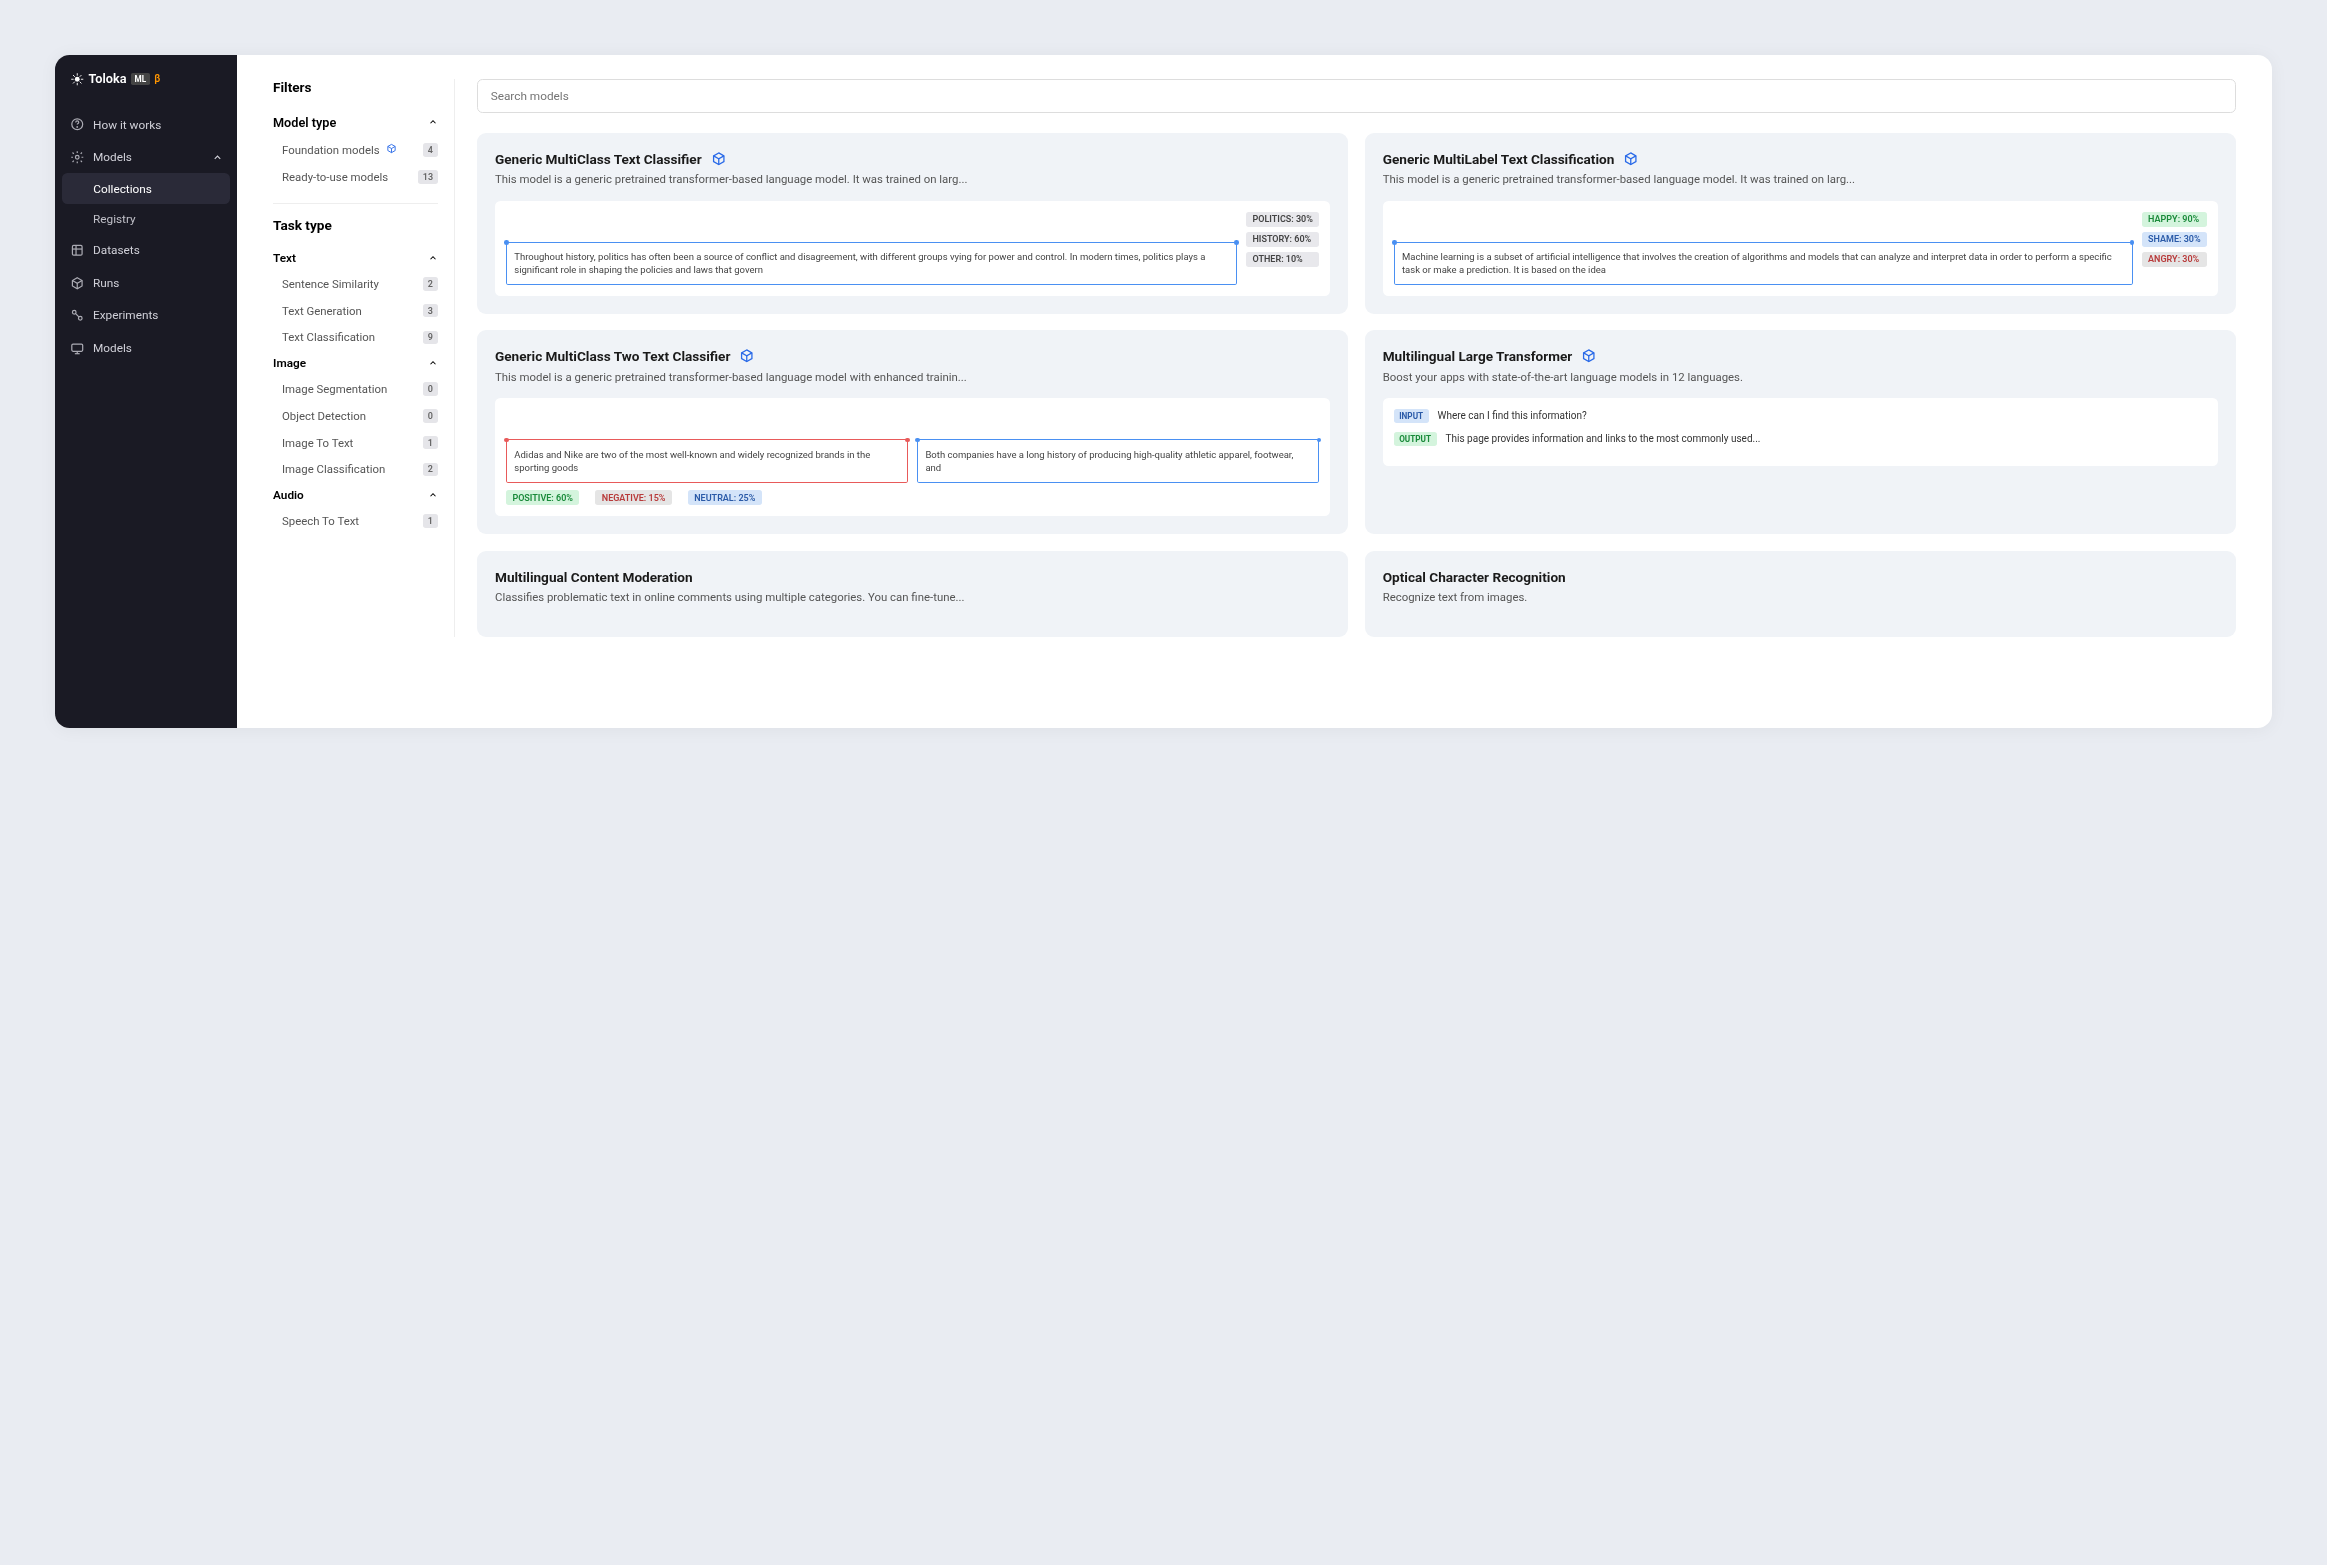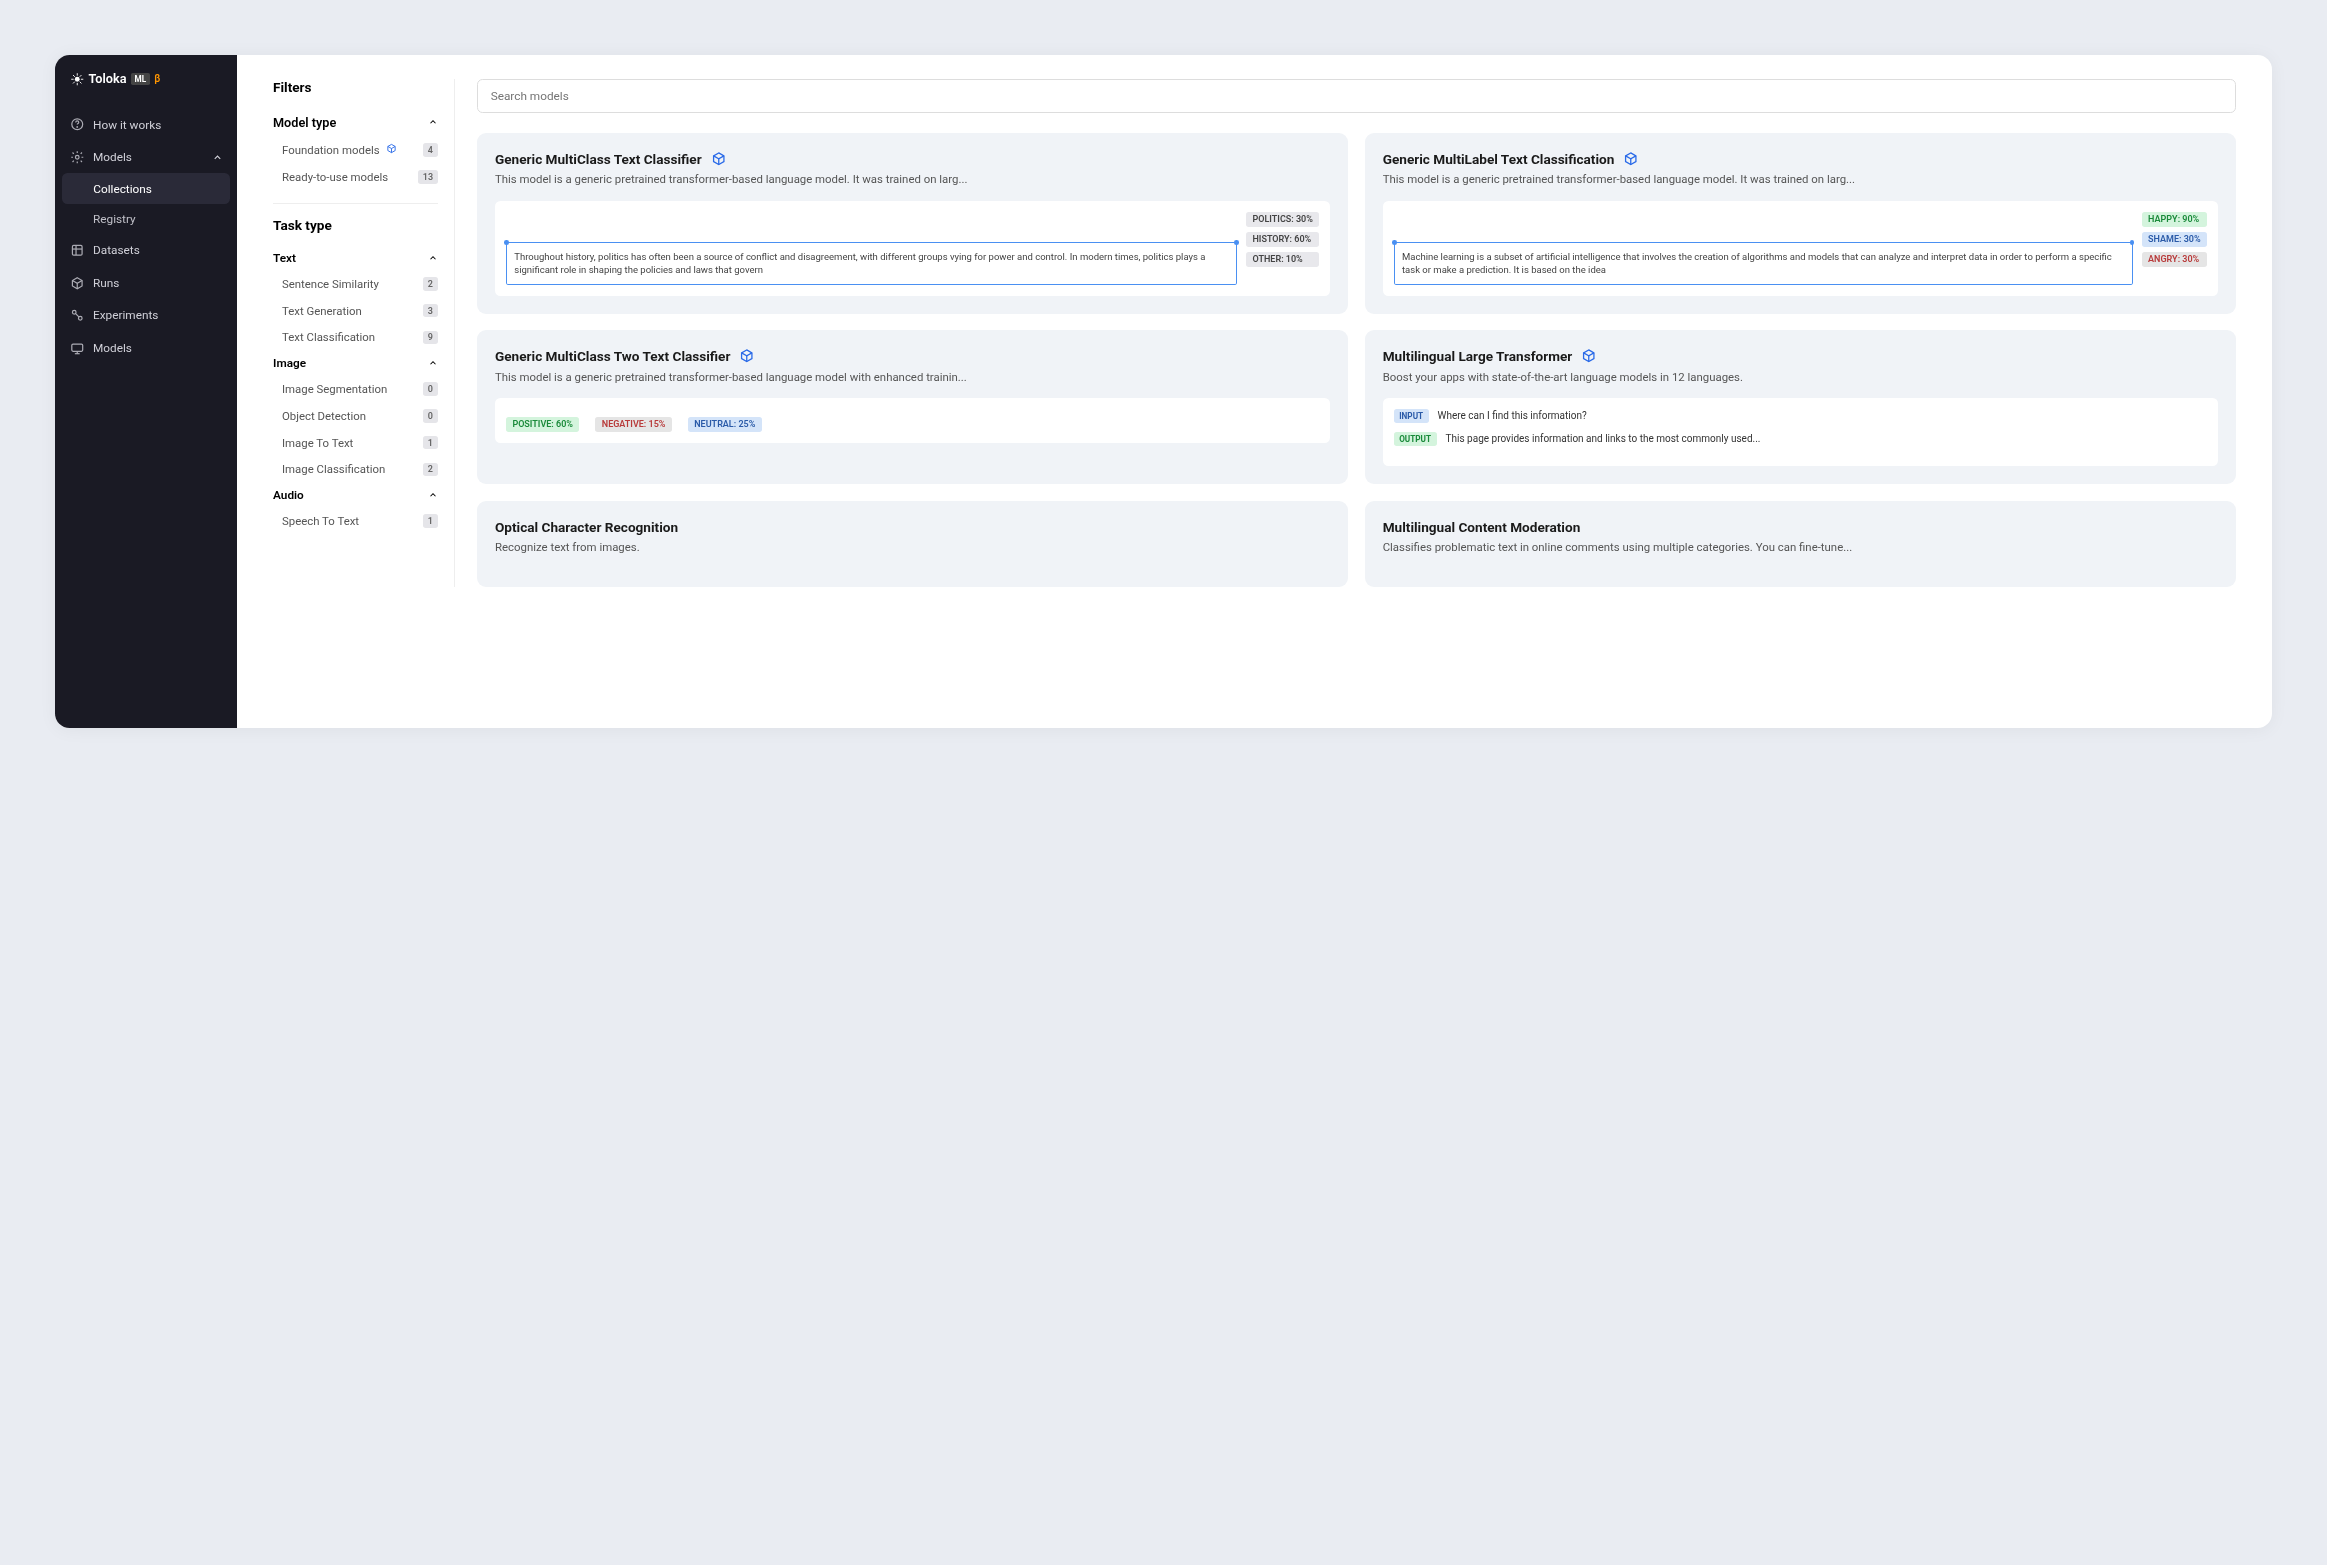--- a/index.html
+++ b/index.html
@@ -292,20 +292,24 @@
             <div class="card-header">
               <div class="card-title">Generic MultiClass Two Text Classifier</div>
               <svg class="cube-icon" viewBox="0 0 24 24" fill="none" stroke="#2a6ae8" stroke-width="2">
                   <path d="M12 3l8 4.5v9L12 21l-8-4.5v-9z"></path>
                   <polyline points="4 7.5 12 12 20 7.5"></polyline>
                   <line x1="12" y1="12" x2="12" y2="21"></line>
                 </svg>
             </div>
             <div class="card-desc">This model is a generic pretrained transformer-based language model with enhanced trainin...</div>
             <div class="card-preview">
+              <div class="preview-row">
+                <div class="preview-text red">Adidas and Nike are two of the most well-known and widely recognized brands in the sporting goods</div>
+                <div class="preview-text">Both companies have a long history of producing high-quality athletic apparel, footwear, and</div>
+              </div>
               <div class="tag-row">
                 <span class="tag green">POSITIVE: 60%</span>
                 <span class="tag red">NEGATIVE: 15%</span>
                 <span class="tag blue">NEUTRAL: 25%</span>
               </div>
             </div>
           </div>
 
           <div class="card">
             <div class="card-header">
@@ -324,30 +328,30 @@
               </div>
               <div class="io-row">
                 <span class="io-label out">OUTPUT</span>
                 <span class="io-text">This page provides information and links to the most commonly used...</span>
               </div>
             </div>
           </div>
 
           <div class="card">
             <div class="card-header">
+              <div class="card-title">Multilingual Content Moderation</div>
+            </div>
+            <div class="card-desc">Classifies problematic text in online comments using multiple categories. You can fine-tune...</div>
+          </div>
+
+          <div class="card">
+            <div class="card-header">
               <div class="card-title">Optical Character Recognition</div>
             </div>
             <div class="card-desc">Recognize text from images.</div>
-          </div>
-
-          <div class="card">
-            <div class="card-header">
-              <div class="card-title">Multilingual Content Moderation</div>
-            </div>
-            <div class="card-desc">Classifies problematic text in online comments using multiple categories. You can fine-tune...</div>
           </div>
 
         </div>
       </div>
     </div>
   </main>
 </div>
 
 
 </body></html>

